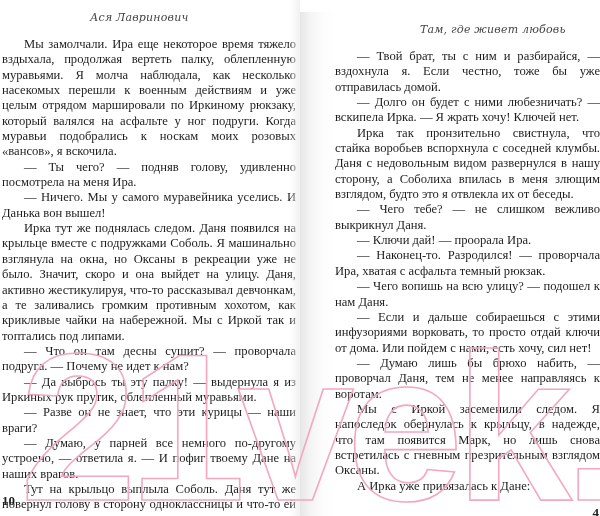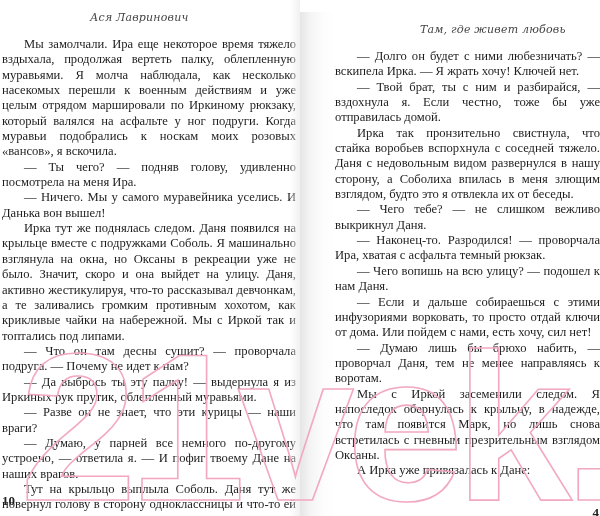--- a/index.html
+++ b/index.html
@@ -70,24 +70,25 @@
       <p>— Разве он не знает, что эти курицы — наши враги?</p>
       <p>— Думаю, у парней все немного по-другому устроено, — ответила я. — И пофиг твоему Дане на наших врагов.</p>
       <p>Тут на крыльцо выплыла Соболь. Даня тут же повернул голову в сторону одноклассницы и что-то ей негромко сказал. Девчонки снова захихикали, а Оксана широко заулыбалась.</p>
     </div>
     <div class="folio">10</div>
   </div>
 
   <div class="page right">
     <div class="running-head">Там, где живет любовь</div>
     <div class="body-text">
+      <p>— Твой брат, ты с ним и разбирайся, — вздохнула я. Если честно, тоже бы уже отправилась домой.</p>
       <p>— Долго он будет с ними любезничать? — вскипела Ирка. — Я жрать хочу! Ключей нет.</p>
-      <p>— Твой брат, ты с ним и разбирайся, — вздохнула я. Если честно, тоже бы уже отправилась домой.</p>
-      <p>Ирка так пронзительно свистнула, что стайка воробьев вспорхнула с соседней тяжело. Даня с недовольным видом развернулся в нашу сторону, а Соболиха впилась в меня злющим взглядом, будто это я отвлекла их от беседы.</p>
+      <p>Ирка так пронзительно свистнула, что стайка воробьев вспорхнула с соседней клумбы. Даня с недовольным видом развернулся в нашу сторону, а Соболиха впилась в меня злющим взглядом, будто это я отвлекла их от беседы.</p>
       <p>— Чего тебе? — не слишком вежливо выкрикнул Даня.</p>
+      <p>— Ключи дай! — проорала Ира.</p>
       <p>— Наконец-то. Разродился! — проворчала Ира, хватая с асфальта темный рюкзак.</p>
       <p>— Чего вопишь на всю улицу? — подошел к нам Даня.</p>
       <p>— Если и дальше собираешься с этими инфузориями ворковать, то просто отдай ключи от дома. Или пойдем с нами, есть хочу, сил нет!</p>
       <p>— Думаю лишь бы брюхо набить, — проворчал Даня, тем не менее направляясь к воротам.</p>
       <p>Мы с Иркой засеменили следом. Я напоследок обернулась к крыльцу, в надежде, что там появится Марк, но лишь снова встретилась с гневным презрительным взглядом Оксаны.</p>
       <p>А Ирка уже привязалась к Дане:</p>
 
     </div>
     <div class="folio">4</div>
   </div>

